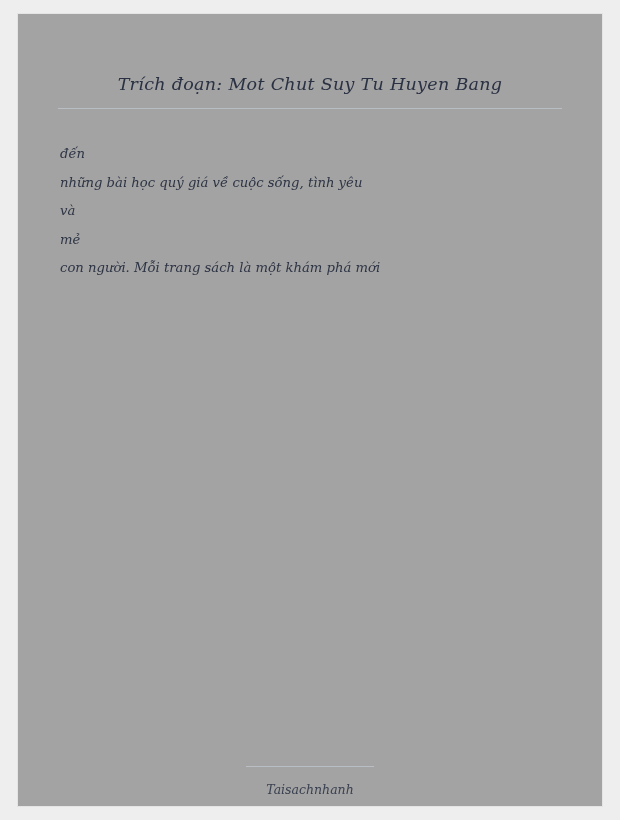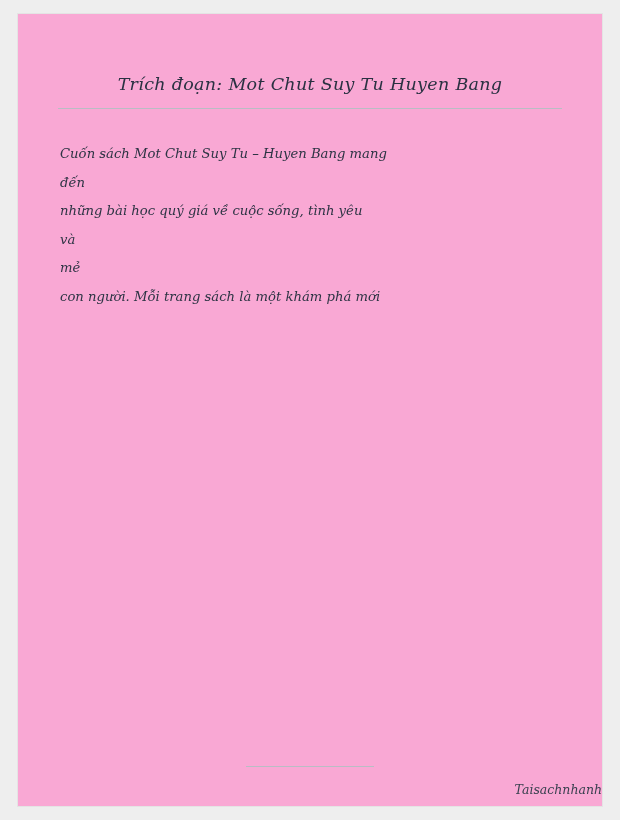--- a/index.html
+++ b/index.html
@@ -12,21 +12,21 @@
     background: #eeeeee;
     font-family: "DejaVu Serif", serif;
     overflow: hidden;
   }
   .page {
     position: absolute;
     left: 18px;
     top: 14px;
     width: 584px;
     height: 792px;
-    background: #f9a8d4;
+    background: #a3a3a3;
     box-shadow: 0 0 0 1px #e4e4e4;
     box-sizing: border-box;
   }
   .doc-title {
     position: absolute;
     left: 0;
     top: 60px;
     width: 100%;
     text-align: center;
     font-family: "DejaVu Serif", serif;
@@ -64,38 +64,37 @@
     top: 752px;
     width: 128px;
     height: 1px;
     background: #b9bdc4;
   }
   .footer-text {
     position: absolute;
     left: 0;
     top: 768px;
     width: 100%;
-    text-align: right;
+    text-align: center;
     font-family: "DejaVu Serif", serif;
     font-style: italic;
     font-size: 12.5px;
     color: #3a4150;
   }
 </style>
 </head>
 <body>
 
 <div class="page">
 
   <div class="doc-title">Trích đoạn: Mot Chut Suy Tu Huyen Bang</div>
 
   <div class="title-rule"></div>
 
   <div class="body-block">
-    <div class="body-line">Cuốn sách Mot Chut Suy Tu – Huyen Bang mang</div>
     <div class="body-line">đến</div>
     <div class="body-line">những bài học quý giá về cuộc sống, tình yêu</div>
     <div class="body-line">và</div>
     <div class="body-line">mẻ</div>
     <div class="body-line">con người. Mỗi trang sách là một khám phá mới</div>
   </div>
 
   <div class="footer-rule"></div>
 
   <div class="footer-text">Taisachnhanh</div>

